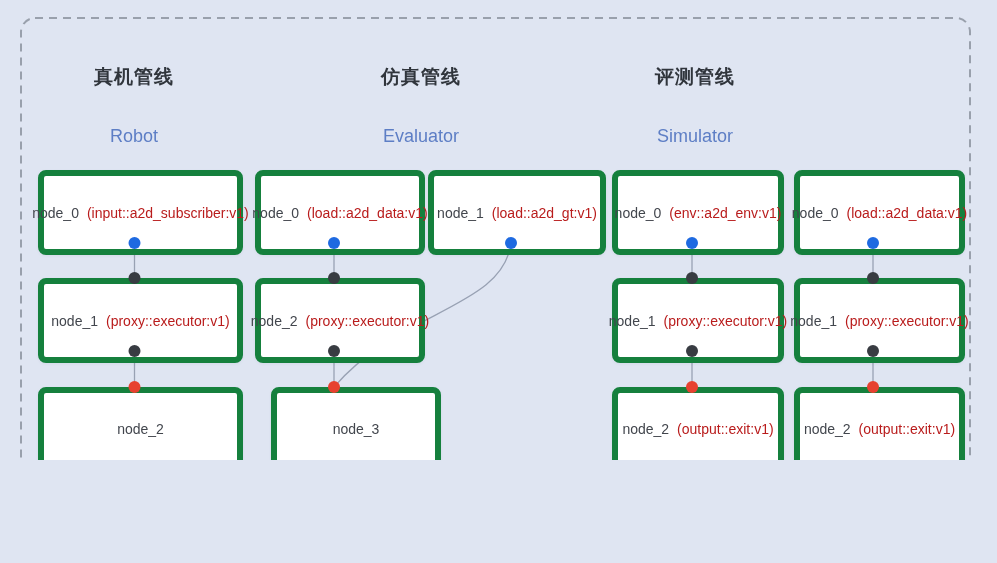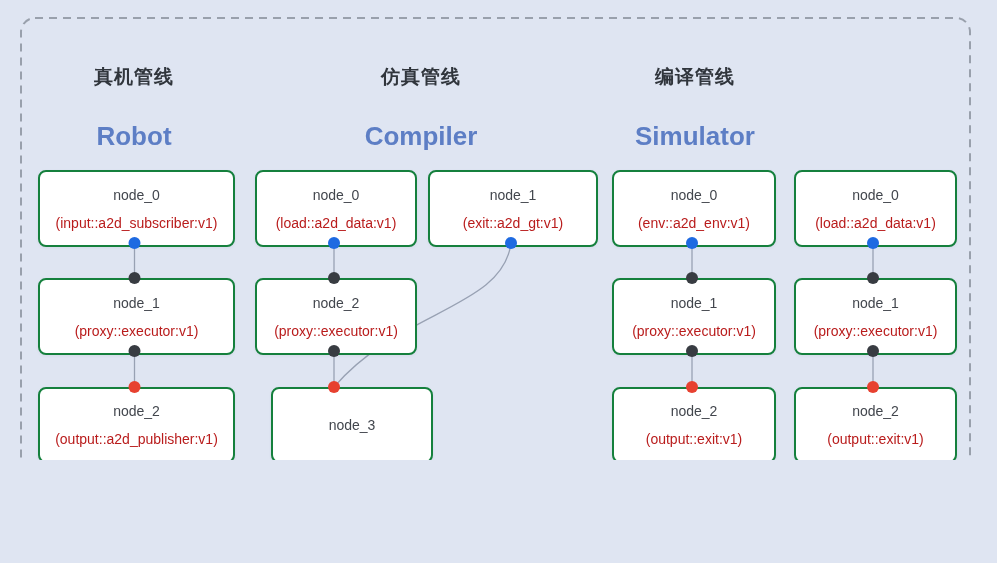--- a/index.html
+++ b/index.html
@@ -20,29 +20,29 @@
   .dots{z-index:3;}
   .hdr{
     position:absolute;z-index:2;width:200px;text-align:center;
   }
   .hdr .zh{
     font-size:19px;font-weight:bold;color:#30353c;line-height:26px;
     letter-spacing:1px;
   }
   .hdr .en{
     position:absolute;left:0;width:200px;top:58px;
-    font-size:26px;color:#5d7ec5;line-height:28px;font-weight:700;
+    font-size:18px;color:#5d7ec5;line-height:28px;font-weight:400;
   }
   .node{
     position:absolute;z-index:2;
     background:#ffffff;
-    border:2px solid #15803d;
+    border:6px solid #15803d;
     border-radius:8px;
     box-shadow:0 1px 3px rgba(70,80,110,0.07);
-    display:flex;flex-direction:column;align-items:center;justify-content:center;
+    display:flex;align-items:center;justify-content:center;
     gap:8px;
   }
   .node-name{
     font-size:14px;color:#42464d;line-height:20px;
   }
   .node-type{
     font-size:14px;color:#b91c1c;line-height:20px;
   }
 </style>
 </head>
@@ -66,47 +66,46 @@
     <line x1="873" y1="243" x2="873" y2="278" stroke-width="1.3" stroke="#98a1b3"></line>
     <line x1="873" y1="351" x2="873" y2="387" stroke-width="1.3" stroke="#98a1b3"></line>
   </svg>
 
   <div class="hdr" style="left:34px;top:64px">
     <div class="zh">真机管线</div>
     <div class="en">Robot</div>
   </div>
   <div class="hdr" style="left:321px;top:64px">
     <div class="zh">仿真管线</div>
-    <div class="en">Compiler</div>
+    <div class="en">Evaluator</div>
   </div>
   <div class="hdr" style="left:595px;top:64px">
-    <div class="zh">编译管线</div>
+    <div class="zh">评测管线</div>
     <div class="en">Simulator</div>
   </div>
 
   <div class="node" style="left:38px;top:170px;width:193px;height:73px">
     <div class="node-name">node_0</div>
     <div class="node-type">(input::a2d_subscriber:v1)</div>
   </div>
   <div class="node" style="left:38px;top:278px;width:193px;height:73px">
     <div class="node-name">node_1</div>
     <div class="node-type">(proxy::executor:v1)</div>
   </div>
   <div class="node" style="left:38px;top:387px;width:193px;height:72px">
     <div class="node-name">node_2</div>
-    <div class="node-type">(output::a2d_publisher:v1)</div>
   </div>
 
   <div class="node" style="left:255px;top:170px;width:158px;height:73px">
     <div class="node-name">node_0</div>
     <div class="node-type">(load::a2d_data:v1)</div>
   </div>
   <div class="node" style="left:428px;top:170px;width:166px;height:73px">
     <div class="node-name">node_1</div>
-    <div class="node-type">(exit::a2d_gt:v1)</div>
+    <div class="node-type">(load::a2d_gt:v1)</div>
   </div>
   <div class="node" style="left:255px;top:278px;width:158px;height:73px">
     <div class="node-name">node_2</div>
     <div class="node-type">(proxy::executor:v1)</div>
   </div>
   <div class="node" style="left:271px;top:387px;width:158px;height:72px">
     <div class="node-name">node_3</div>
   </div>
 
   <div class="node" style="left:612px;top:170px;width:160px;height:73px">

